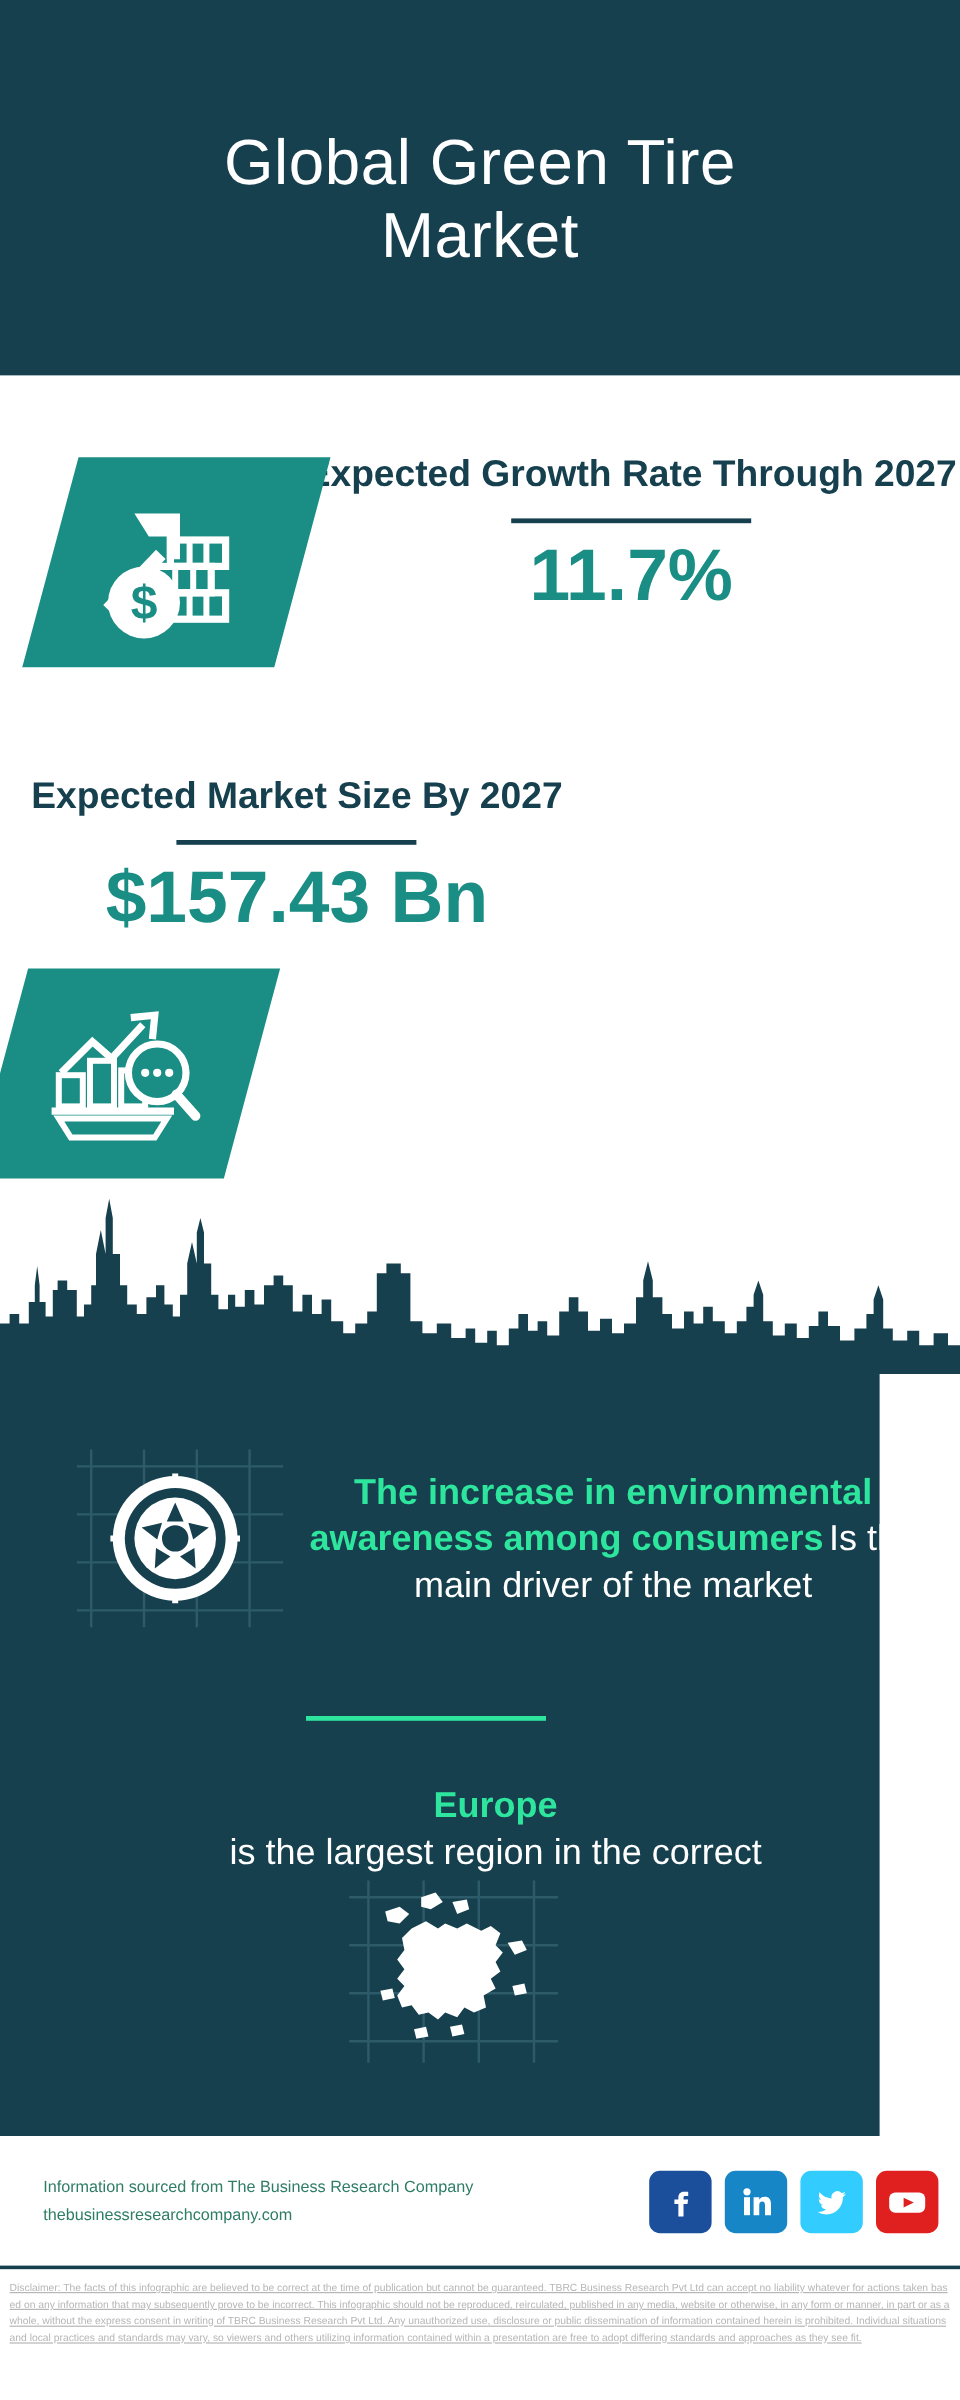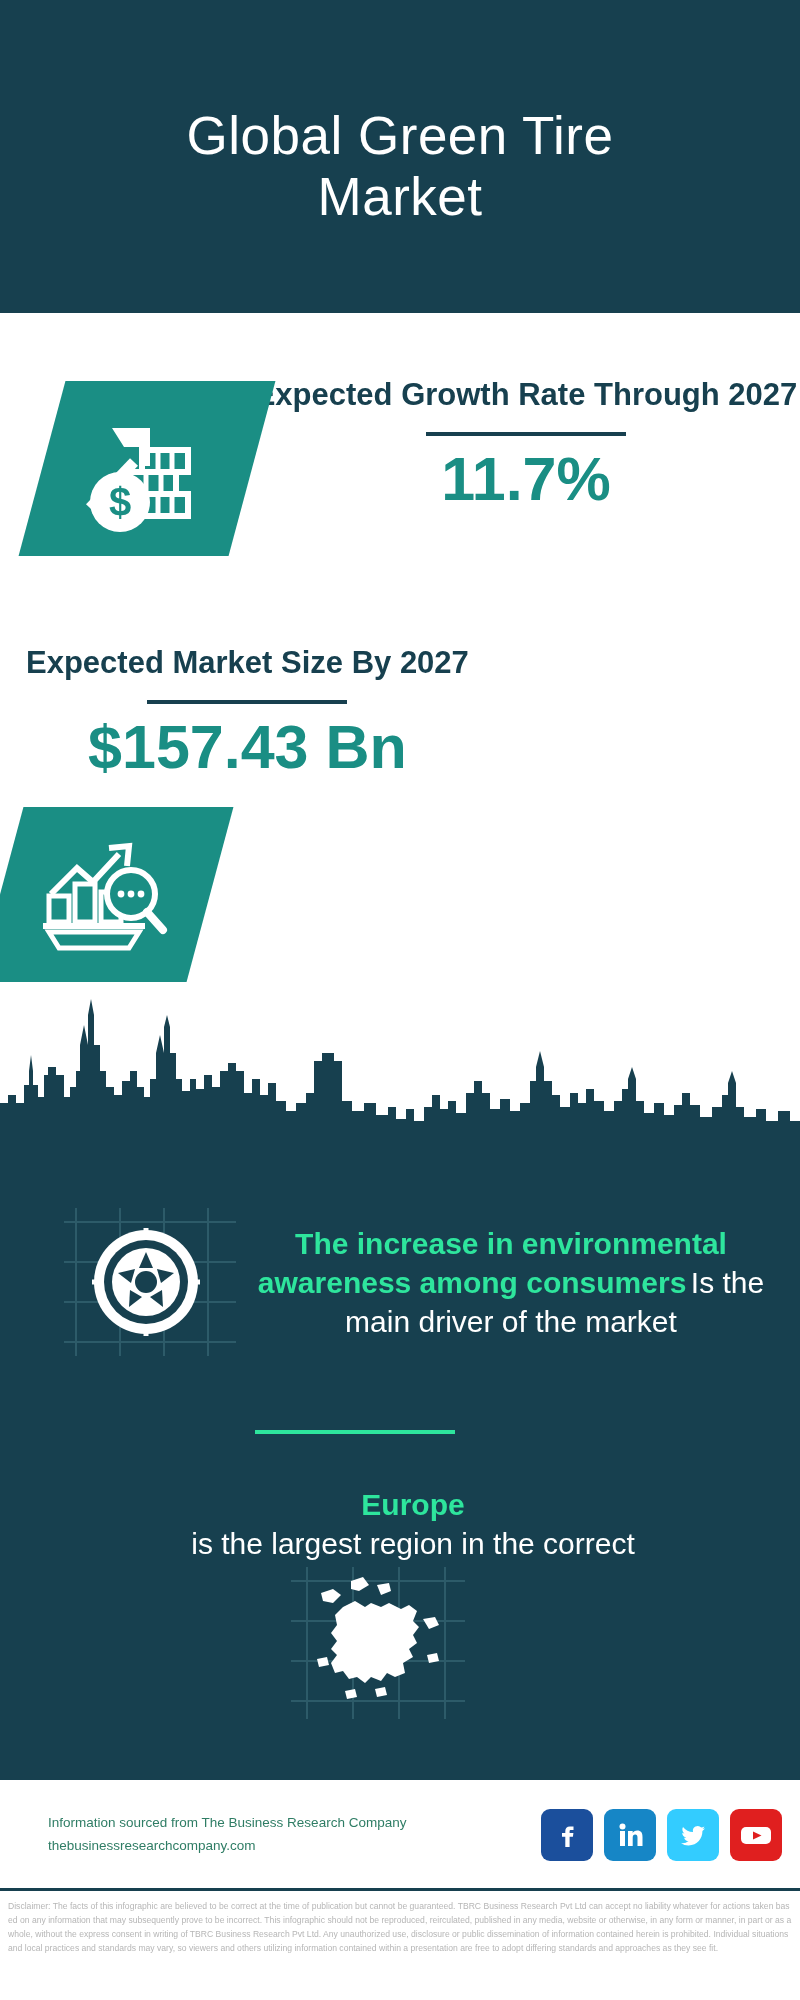--- a/index.html
+++ b/index.html
@@ -113,21 +113,21 @@
     left: 0; top: 975px;
     width: 800px;
     height: 170px;
   }
   .skyline svg { display: block; width: 800px; height: 170px; }
 
   
   .dark-body {
     position: absolute;
     left: 0; top: 1140px;
-    width: 800px;
+    width: 733px;
     height: 640px;
     background: #17404F;
   }
 
   .fact-row {
     position: absolute;
     display: flex;
     align-items: center;
   }
   .fact-driver {
@@ -177,21 +177,21 @@
   .footer {
     position: absolute;
     left: 0; top: 1780px;
     width: 800px;
     height: 110px;
     background: #ffffff;
     display: flex;
     align-items: center;
   }
   .source-text {
-    margin-left: 48px;
+    margin-left: 36px;
     color: #2F7D65;
     font-size: 13.5px;
     line-height: 1.7;
   }
   .socials {
     margin-left: auto;
     margin-right: 18px;
     display: flex;
     gap: 11px;
     align-items: center;
@@ -221,20 +221,21 @@
     left: 0; top: 1894px;
     width: 800px;
     height: 106px;
     background: #ffffff;
     padding: 6px 8px 0 8px;
     color: #b6b6b6;
     font-size: 8.6px;
     line-height: 1.62;
     text-align: left;
     word-break: break-all;
+    text-decoration: underline;
   }
 </style>
 </head>
 <body>
 
 <div id="page">
 
   <div class="header">
     <div class="header-title">Global Green Tire Market</div>
   </div>

